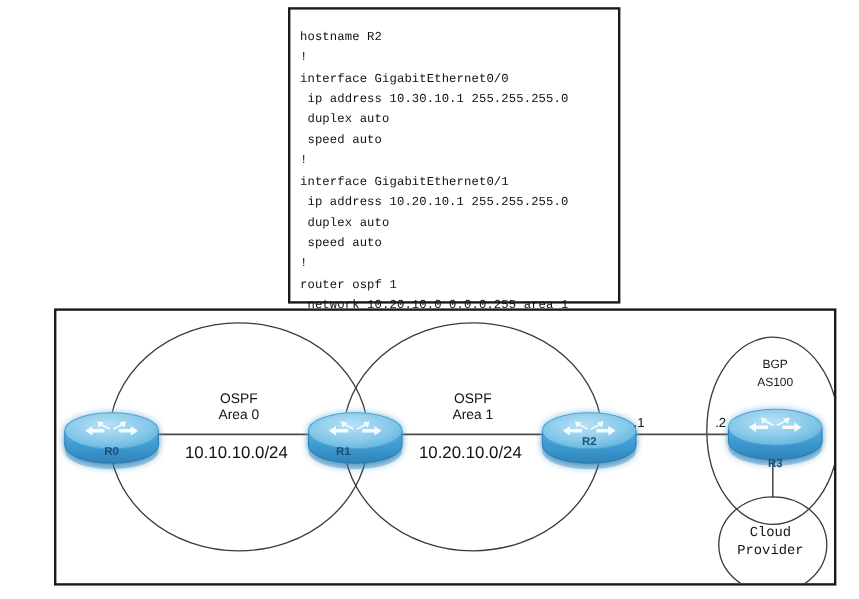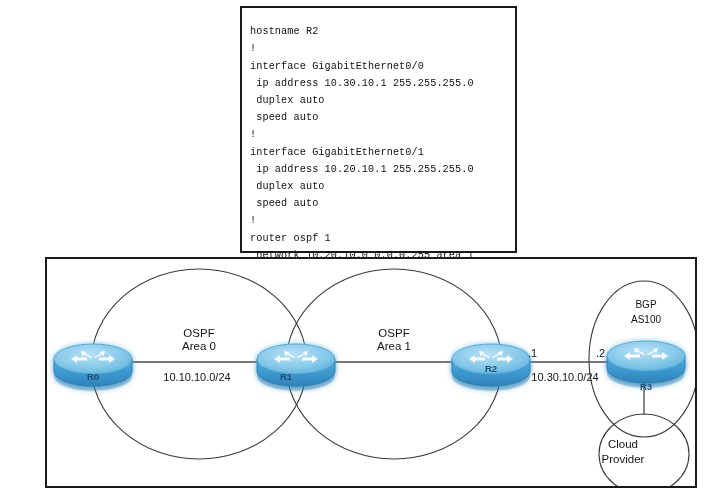--- a/index.html
+++ b/index.html
@@ -63,21 +63,21 @@
     color: #131313;
     white-space: pre;
     text-align: center;
     line-height: 13px;
   }
   .area-label {
     font-size: 11.5px;
     width: 96px;
   }
   .net-label {
-    font-size: 11px;
+    font-size: 14px;
     width: 120px;
     text-align: center;
   }
   .ip-label {
     font-size: 11px;
   }
   .cloud-label {
     font-size: 11.5px;
     width: 80px;
     text-align: center;
@@ -198,22 +198,22 @@
   <div class="rtr-name" style="left:579px; top:122px;">R3</div>
 
   <div class="dlabel area-label" style="left:104px; top:68px;">OSPF
 Area 0</div>
   <div class="dlabel area-label" style="left:299px; top:68px;">OSPF
 Area 1</div>
 
   <div class="dlabel bgp-label" style="left:559px; top:38px;">BGP
 AS100</div>
 
-  <div class="dlabel cloud-label" style="left:536px; top:178px;">Cloud
+  <div class="dlabel cloud-label" style="left:555px; top:178px;font-family:Liberation Mono, monospace;">Cloud
 Provider</div>
 
   <div class="dlabel net-label" style="left:90px; top:112px;">10.10.10.0/24</div>
-  <div class="dlabel net-label" style="left:458px; top:112px;">10.30.10.0/24</div>
+  <div class="dlabel net-label" style="left:285px; top:112px;">10.20.10.0/24</div>
 
   <div class="dlabel ip-label" style="left:481px; top:88px;">.1</div>
   <div class="dlabel ip-label" style="left:549px; top:88px;">.2</div>
 
 </div>
 
 </body></html>

